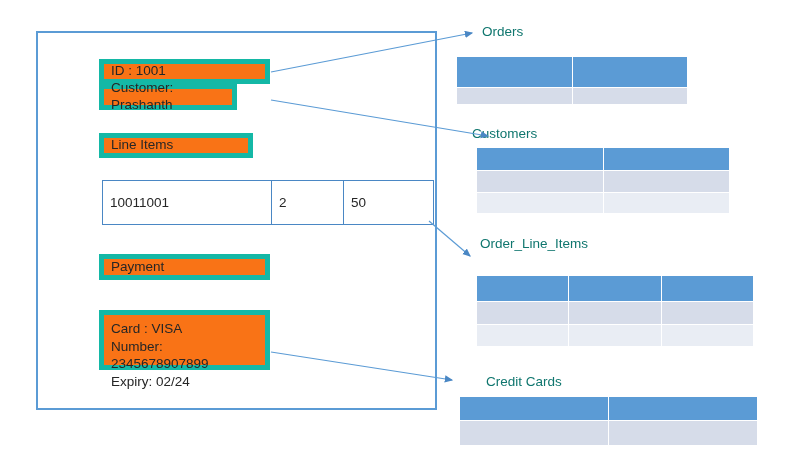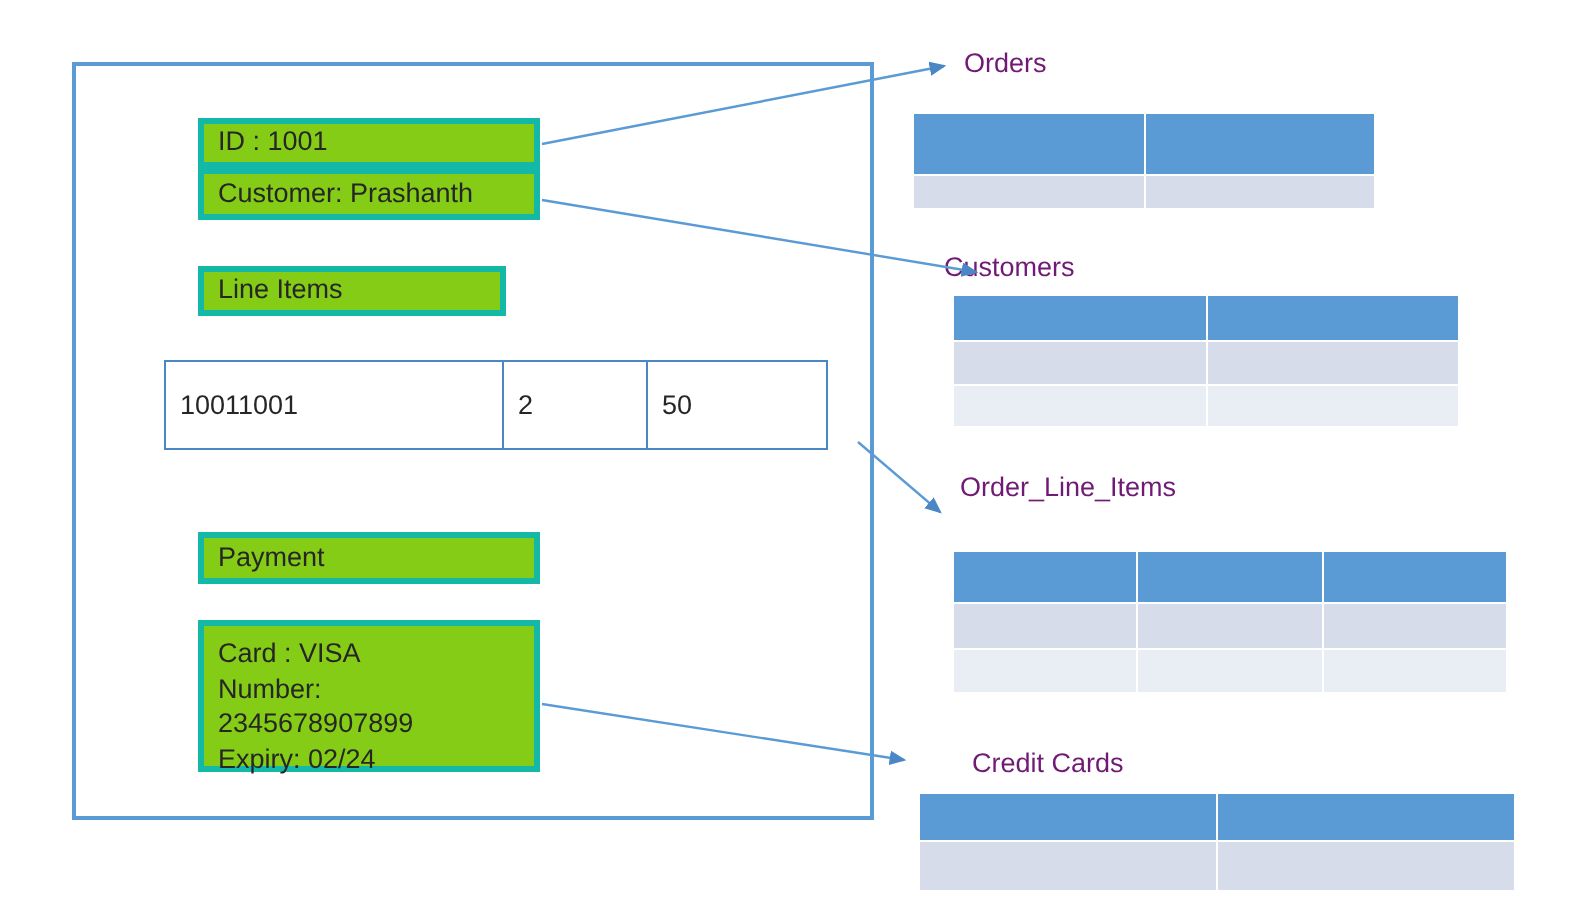--- a/index.html
+++ b/index.html
@@ -26,57 +26,57 @@
     top: 31px;
     width: 401px;
     height: 379px;
     border: 2px solid #5B9BD5;
     box-sizing: border-box;
     background: transparent;
   }
 
   .field-box {
     position: absolute;
-    border: 3px solid #14b8a6;
+    border: 5px solid #14b8a6;
     box-sizing: border-box;
-    background: #84cc16;
+    background: #f97316;
     color: #262626;
     font-size: 13.5px;
     line-height: 1.25;
     display: flex;
     align-items: center;
     padding-left: 7px;
   }
 
   .box-id        { left: 99px;  top: 59px;  width: 171px; height: 25px; }
-  .box-customer  { left: 99px;  top: 84px;  width: 171px; height: 26px; }
+  .box-customer  { left: 99px;  top: 84px;  width: 138px; height: 26px; }
   .box-lineitems { left: 99px;  top: 133px; width: 154px; height: 25px; }
-  .box-payment   { left: 99px;  top: 266px; width: 171px; height: 26px; }
+  .box-payment   { left: 99px;  top: 254px; width: 171px; height: 26px; }
 
   .box-card {
     left: 99px;
     top: 310px;
     width: 171px;
-    height: 76px;
+    height: 60px;
     align-items: flex-start;
     padding-top: 5px;
     flex-direction: column;
     justify-content: flex-start;
   }
   .box-card .card-line {
     font-size: 13.5px;
     line-height: 17.5px;
     color: #262626;
     white-space: nowrap;
   }
 
   
   .li-table {
     position: absolute;
-    left: 82px;
+    left: 102px;
     top: 180px;
     width: 331px;
     height: 45px;
     border-collapse: collapse;
     table-layout: fixed;
     border-radius: 19px;
   }
   .li-table td {
     border: 1px solid #4A87C4;
     font-size: 13.5px;
@@ -85,21 +85,21 @@
     height: 22px;
     background: #ffffff;
     font-family: "Liberation Sans", sans-serif;
   }
   .li-col-a { width: 169px; }
   .li-col-b { width: 72px; }
   .li-col-c { width: 90px; }
   .db-label {
     position: absolute;
     font-size: 13.5px;
-    color: #701a75;
+    color: #0f766e;
     white-space: nowrap;
   }
   .db-table {
     position: absolute;
     border-collapse: separate;
     border-spacing: 1px;
     table-layout: fixed;
   }
   .db-table td {
     padding: 0;

